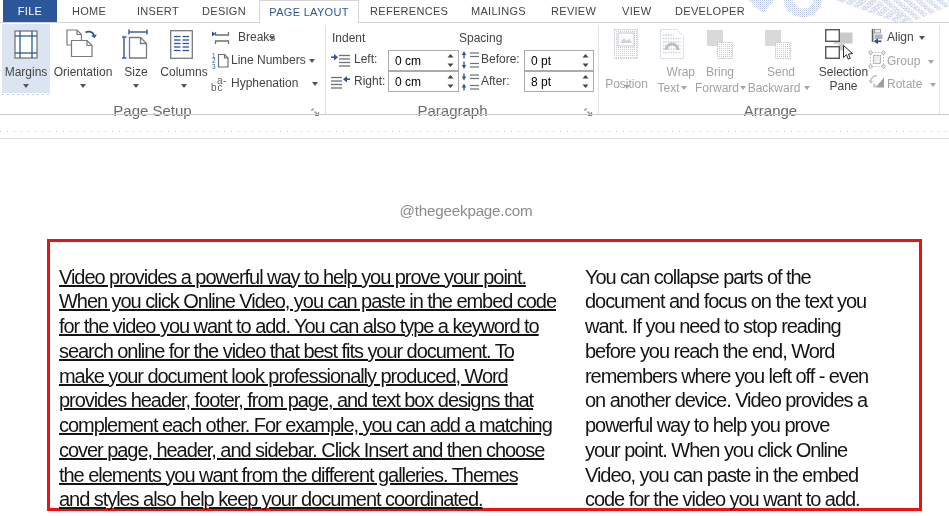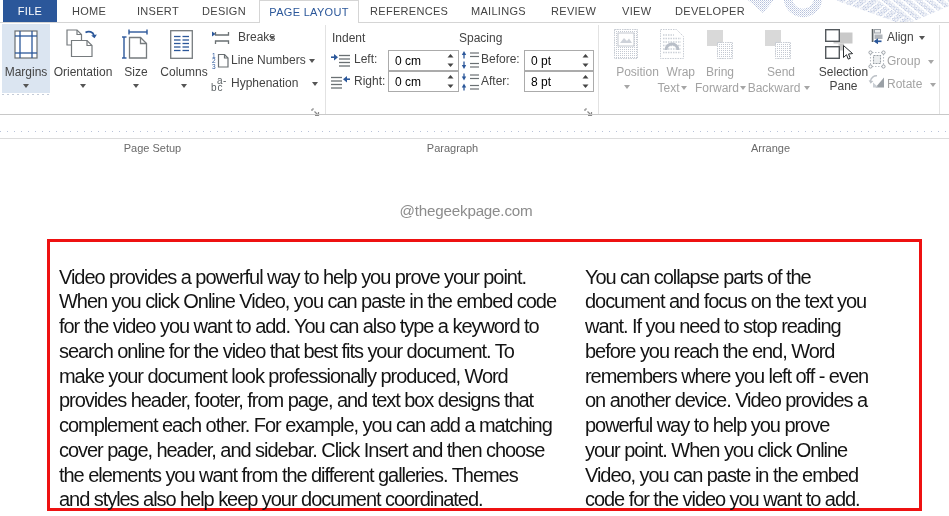--- a/index.html
+++ b/index.html
@@ -15,21 +15,21 @@
     background:#fff; border:1px solid #d5d5d5; border-bottom:none;
     color:#2b579a; font-size:11px; text-align:center; line-height:23px; letter-spacing:0.3px; }
   #tabline { position:absolute; left:0; top:22px; width:949px; height:1px; background:#d5d5d5; }
   
   #ribbon { position:absolute; left:0; top:23px; width:949px; height:92px; background:#fff; }
   .vsep { position:absolute; top:2px; width:1px; height:89px; background:#e2e2e2; }
   .biglabel { position:absolute; font-size:12px; color:#444; text-align:center; }
   .caret { position:absolute; width:0; height:0; border-left:3.5px solid transparent;
     border-right:3.5px solid transparent; border-top:4px solid #555; }
   .caret.gray { border-top-color:#a6a6a6; }
-  .grouplabel { position:absolute; top:79px; font-size:11px; color:#6a6a6a; text-align:center;margin-top:40px; }
+  .grouplabel { position:absolute; top:79px; font-size:15px; color:#6a6a6a; text-align:center; }
   .smalltext { position:absolute; font-size:12px; color:#444; }
   .graytext  { color:#a3a3a3; }
   .spin { position:absolute; width:71px; height:21px; border:1px solid #ababab;
     background:#fff; font-size:12px; color:#000; }
   .spin .val { position:absolute; left:6px; top:3px; }
   
   #dotline { position:absolute; left:0; top:131px; width:949px; height:1px;
     background:repeating-linear-gradient(to right,#b9c3d9 0 1px,#fff 1px 7px); }
   #pgline { position:absolute; left:0; top:138px; width:949px; height:1px; background:#dcdcdc; }
   #wm { position:absolute; left:0; top:202px; width:932px; text-align:center;
@@ -300,21 +300,21 @@
 </svg></div>
     <div class="vsep" style="left:598px;"></div>
 
     <div class="abs" id="ic-pos" style="left:614px;top:6px;">
       <svg width="24" height="30" viewBox="0 0 24 30">
         <rect x="0.5" y="0.5" width="23" height="29" fill="url(#stip)" stroke="#c8cdd4" stroke-width="1" stroke-dasharray="1.5,1"></rect>
         <rect x="4" y="4" width="16" height="13" fill="#fff" stroke="#c3c8cf" stroke-width="1"></rect>
         <path d="M6 14 l4 -5 3 3 2 -2.5 3 4.5 z" fill="#ced2d9"></path>
       </svg>
     </div>
-    <div class="biglabel graytext" style="left:598px;top:42px;width:57px;margin-left:11px;">Position</div>
+    <div class="biglabel graytext" style="left:598px;top:54px;width:57px;">Position</div>
     <div class="caret gray" style="left:623.5px;top:62px;"></div>
 
     <div class="abs" id="ic-wrap" style="left:660px;top:6px;">
       <svg width="24" height="30" viewBox="0 0 24 30">
         <path d="M0.5 0.5 h16 l7 7 v22 h-23 z" fill="#fff" stroke="#c8cdd4" stroke-width="1" stroke-dasharray="1.5,1"></path>
         <g stroke="#ccd1d8" stroke-width="1.3" stroke-dasharray="1.5,1">
           <line x1="3" y1="6" x2="14" y2="6"></line>
             <line x1="3" y1="9.5" x2="21" y2="9.5"></line>
           <line x1="3" y1="13" x2="21" y2="13"></line>
             <line x1="3" y1="16.5" x2="21" y2="16.5"></line>
@@ -404,21 +404,21 @@
     <div class="vsep" style="left:939px;"></div>
   </div>
 
   <div class="abs" style="left:0;top:114px;width:949px;height:1px;background:#c8c8c8;"></div>
   <div id="dotline"></div>
   <div id="pgline"></div>
 
   <div id="wm">@thegeekpage.com</div>
 
   <div id="redbox"></div>
-  <div class="doccol" style="left:59px;top:264.5px;">
+  <div class="doccol" style="left:59px;top:264.5px;text-decoration:underline;">
     <div>Video provides a powerful way to help you prove your point.</div>
     <div>When you click Online Video, you can paste in the embed code</div>
     <div>for the video you want to add. You can also type a keyword to</div>
     <div>search online for the video that best fits your document. To</div>
     <div>make your document look professionally produced, Word</div>
     <div>provides header, footer, from page, and text box designs that</div>
     <div>complement each other. For example, you can add a matching</div>
     <div>cover page, header, and sidebar. Click Insert and then choose</div>
     <div>the elements you want from the different galleries. Themes</div>
     <div>and styles also help keep your document coordinated.</div>

